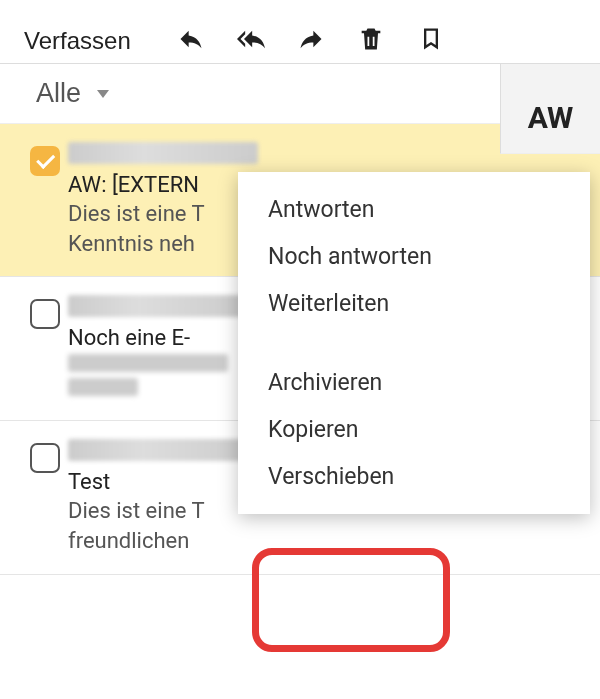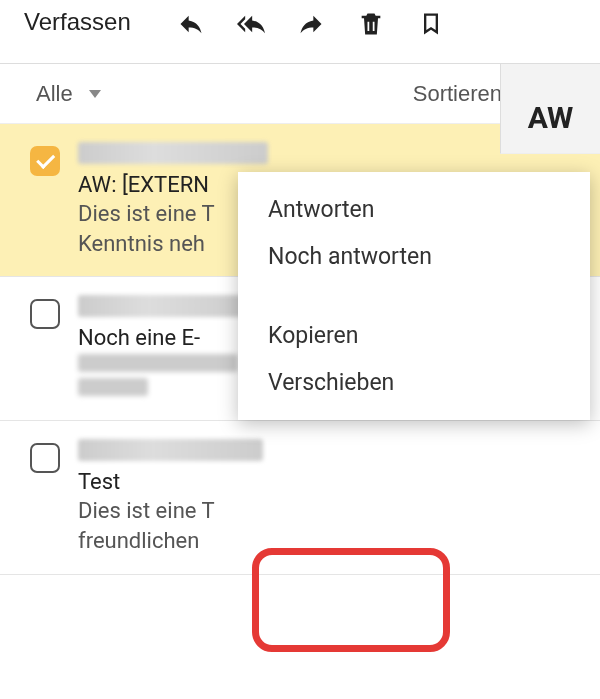--- a/index.html
+++ b/index.html
@@ -8,21 +8,21 @@
       font-size: 22px;
       color: #333;
       background: #fff;
       width: 600px;
       height: 699px;
       overflow: hidden;
       position: relative;
     }
     .toolbar {
       display: flex;
-      align-items: flex-start;
+      align-items: flex-end;
       height: 64px;
       padding: 0 8px;
       border-bottom: 1px solid #ddd;
       gap: 4px;
     }
     .compose-btn {
       font-size: 24px;
       padding: 8px 16px;
       background: none;
       border: none;
@@ -44,21 +44,21 @@
       align-items: center;
       height: 60px;
       padding: 0 20px 0 36px;
       border-bottom: 1px solid #eee;
       position: relative;
     }
     .filter-btn, .sort-btn {
       display: flex;
       align-items: center;
       gap: 16px;
-      font-size: 22px;
+      font-size: 27px;
       color: #555;
       background: none;
       border: none;
       cursor: pointer;
     }
     .sort-btn { margin-left: auto; margin-right: 50px; }
     .caret-down {
       width: 0; height: 0;
       border-left: 6px solid transparent;
       border-right: 6px solid transparent;
@@ -79,21 +79,21 @@
       font-size: 30px;
       font-weight: 700;
       color: #222;
       padding-bottom: 18px;
     }
     .msg-list { }
     .msg {
       display: flex;
       padding: 18px 12px 18px 30px;
       border-bottom: 1px solid #e5e5e5;
-      gap: 18px;
+      gap: 8px;
     }
     .msg.selected { background: #fdf0b5; }
     .chk {
       width: 30px; height: 30px;
       border: 2.5px solid #555;
       border-radius: 7px;
       flex-shrink: 0;
       margin-top: 4px;
       display: flex;
       align-items: center;
@@ -209,21 +209,20 @@
       </svg>
   </div>
 </div>
 
 <div class="filter-bar">
   <button class="filter-btn">
     <span>Alle</span>
     <span class="caret-down"></span>
   </button>
   <button class="sort-btn">
-    <span>Sortieren</span>
     <span class="caret-down"></span>
   </button>
 </div>
 
 <div class="preview-header">AW</div>
 
 <div class="msg-list">
 
   <div class="msg selected">
     <div class="chk checked"></div>
@@ -255,19 +254,21 @@
       <div class="preview" style="white-space:pre-line;">Dies ist eine T
 freundlichen</div>
     </div>
   </div>
 
 </div>
 
 <div class="context-menu">
   <div class="ctx-item">Antworten</div>
   <div class="ctx-item">Noch antworten</div>
+  <div class="ctx-item">Weiterleiten</div>
   <div class="ctx-sep"></div>
   <div class="ctx-sep"></div>
+  <div class="ctx-item">Archivieren</div>
   <div class="ctx-item">Kopieren</div>
   <div class="ctx-item">Verschieben</div>
 </div>
 
 <div class="highlight-box"></div>
 
 </body></html>

